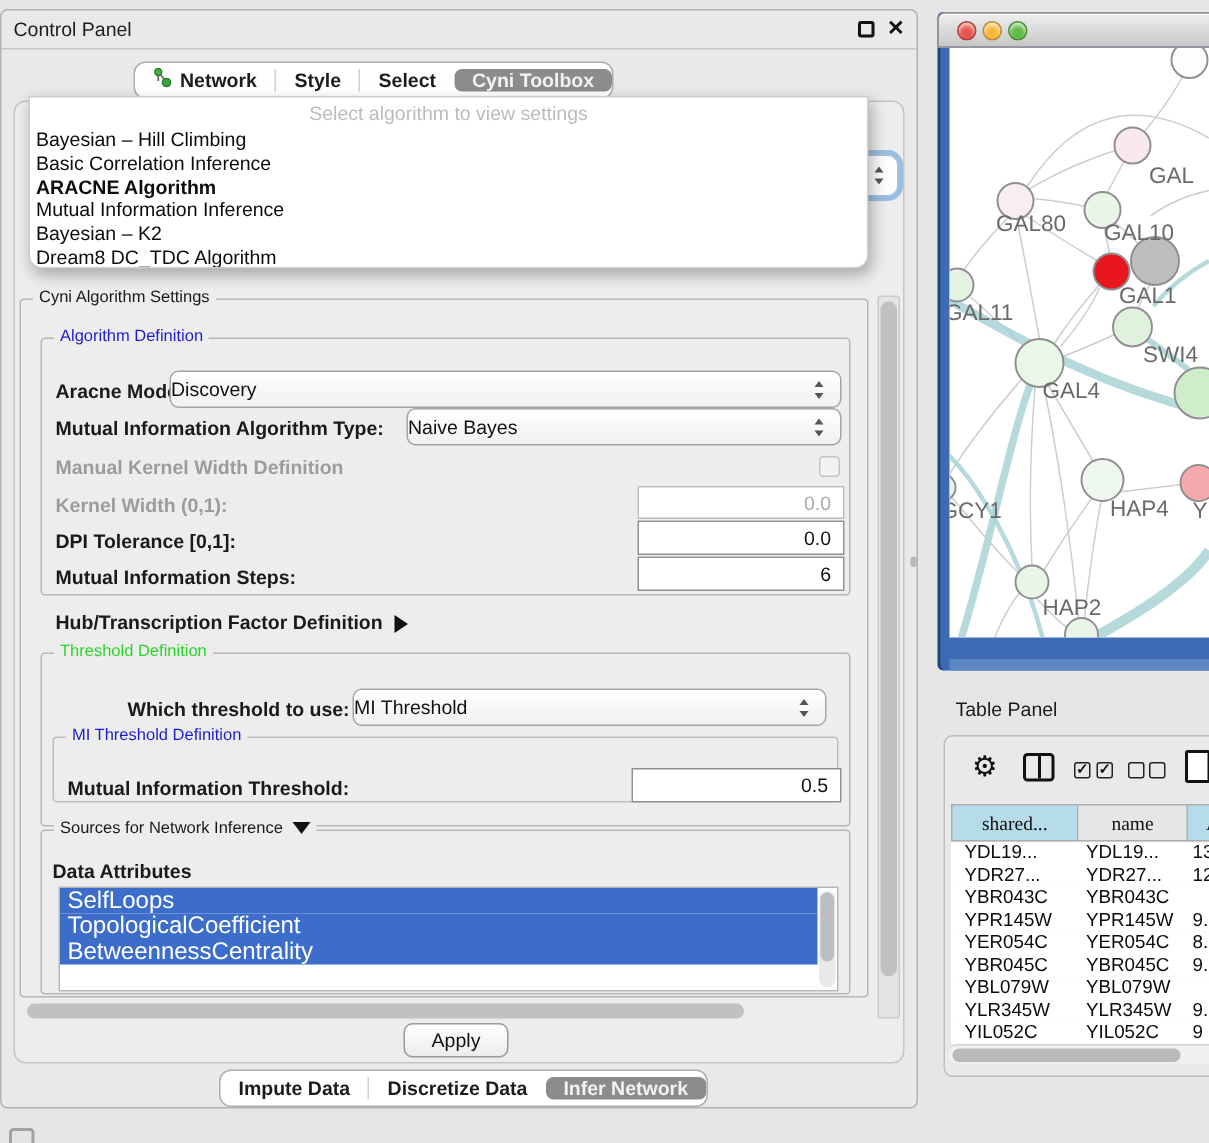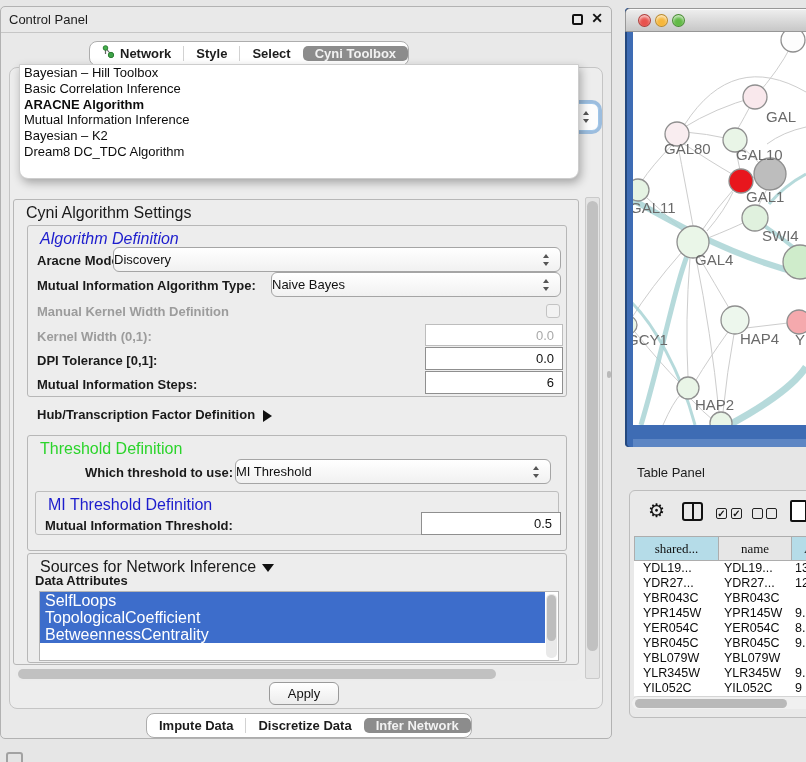--- a/index.html
+++ b/index.html
@@ -42,21 +42,21 @@
   .popup { position:absolute; left:18px; top:57px; width:560px; height:115px; background:#fff;
     border:1px solid #cdcdcd; border-radius:0 0 9px 9px; box-shadow:2px 4px 10px rgba(0,0,0,.3);
     z-index:40; overflow:hidden; }
   .popup-placeholder { text-align:center; color:#bcbcbc; font-size:13px; padding-top:3px; height:20px; }
   .popup-item { font-size:13px; color:#0c0c0c; line-height:15.8px; padding-left:4px; }
   .popup-item.bold { font-weight:bold; }
 
   
   .group { position:absolute; border:1px solid #b7b7b7; border-radius:3px; }
   .group-title { position:absolute; top:-8px; left:8px; background:#ededed; padding:0 4px;
-    font-size:16px; white-space:nowrap;margin-top:12px; }
+    font-size:11px; white-space:nowrap; }
   .t-black { color:#1a1a1a; }
   .t-blue { color:#1d1dcd; }
   .t-green { color:#2bd42b; }
 
   .flabel { position:absolute; font-size:13px; font-weight:bold; color:#1a1a1a; white-space:nowrap; }
   .flabel.disabled { color:#9c9c9c; }
 
   .combo { position:absolute; background:linear-gradient(#ffffff,#f1f1f1);
     border:1px solid #a5a5a5; border-radius:6px; font-size:13px; color:#111;
     display:flex; align-items:center; }
@@ -184,35 +184,36 @@
         </div>
       </div>
 
     <div class="inner-panel"></div>
 
     <div class="combo-frag">
       <span class="steppers"></span>
     </div>
 
     <div class="popup">
+      <div class="popup-placeholder">Select algorithm to view settings</div>
       <div id="popup-items">
-          <div class="popup-item">Bayesian – Hill Toolbox</div>
+          <div class="popup-item">Bayesian – Hill Climbing</div>
           <div class="popup-item">Basic Correlation Inference</div>
           <div class="popup-item bold">ARACNE Algorithm</div>
           <div class="popup-item">Mutual Information Inference</div>
           <div class="popup-item">Bayesian – K2</div>
           <div class="popup-item">Dream8 DC_TDC Algorithm</div>
         </div>
     </div>
 
     <div class="group" style="left:12px; top:192px; width:566px; height:466px;">
       <span class="group-title t-black">Cyni Algorithm Settings</span>
     </div>
 
-    <div class="group" style="left:26px; top:218px; width:540px; height:172px;font-style:italic;">
+    <div class="group" style="left:26px; top:218px; width:540px; height:172px;">
       <span class="group-title t-blue">Algorithm Definition</span>
     </div>
 
     <span class="flabel" style="left:36px; top:246px;">Aracne Mode:</span>
     <div class="combo" style="left:112px; top:240px; width:448px; height:25px;">
       <span>Discovery</span>
       <span class="steppers"></span>
     </div>
 
     <span class="flabel" style="left:36px; top:271px;">Mutual Information Algorithm Type:</span>

